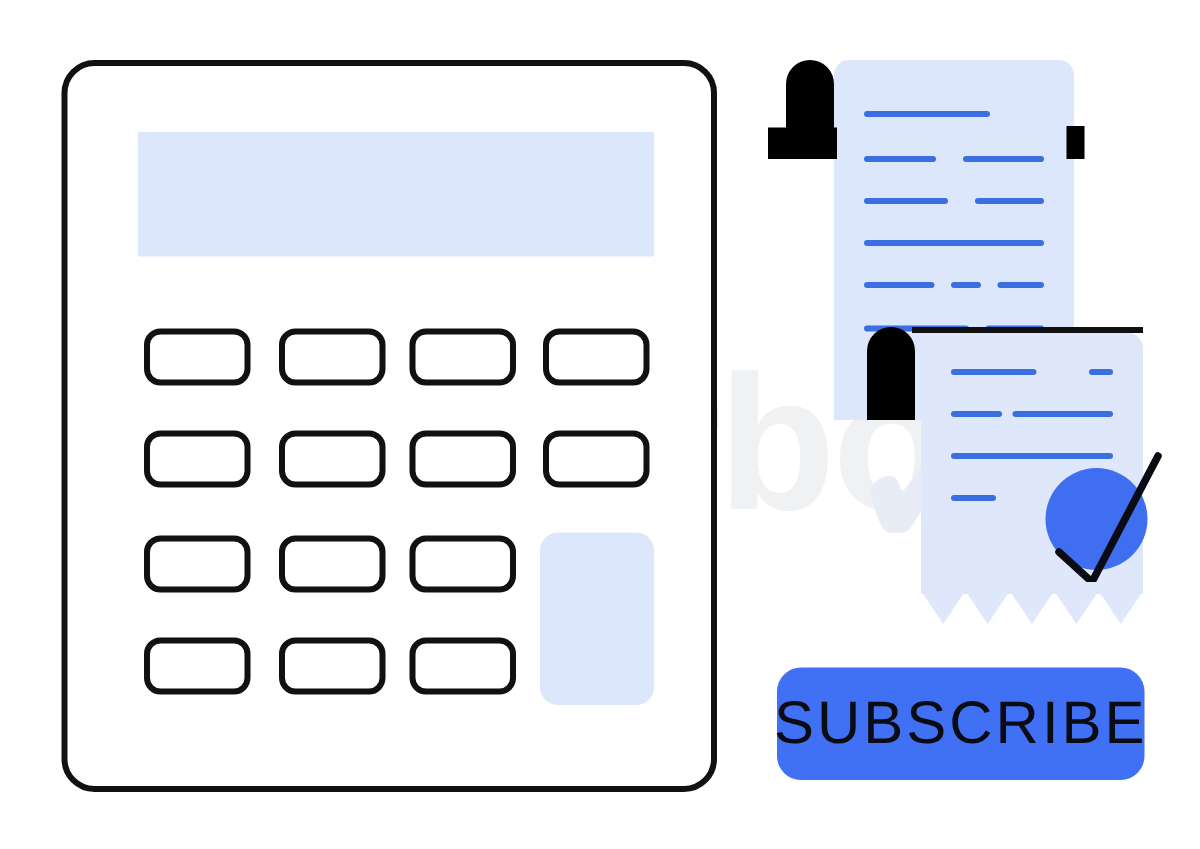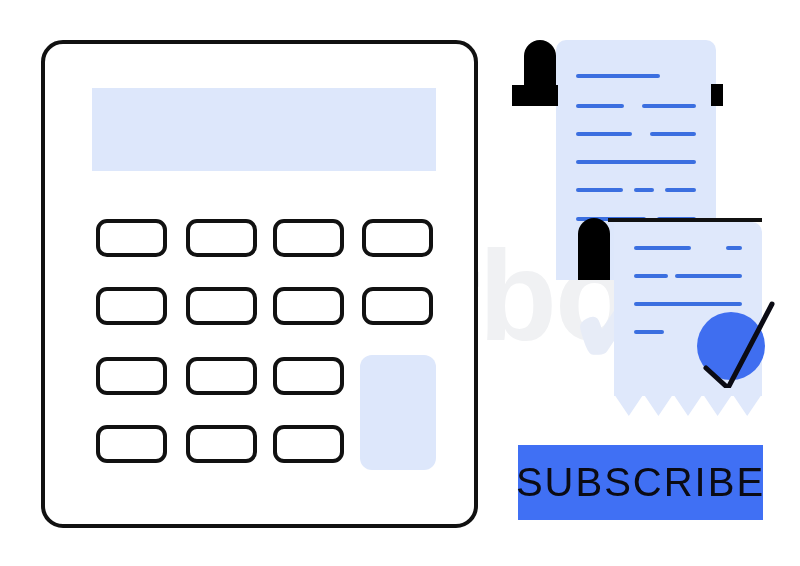--- a/index.html
+++ b/index.html
@@ -173,20 +173,21 @@
   #subscribe-button {
     left: 518px;
     top: 445px;
     width: 245px;
     height: 75px;
     background: #4070f4;
     display: flex;
     align-items: center;
     justify-content: center;
     cursor: pointer;
+    border-radius: 16px;
   }
   #subscribe-label {
     color: #0b0b14;
     font-size: 40px;
     font-weight: normal;
     letter-spacing: 2px;
     font-family: "Liberation Sans", sans-serif;
   }
 </style>
 </head>

